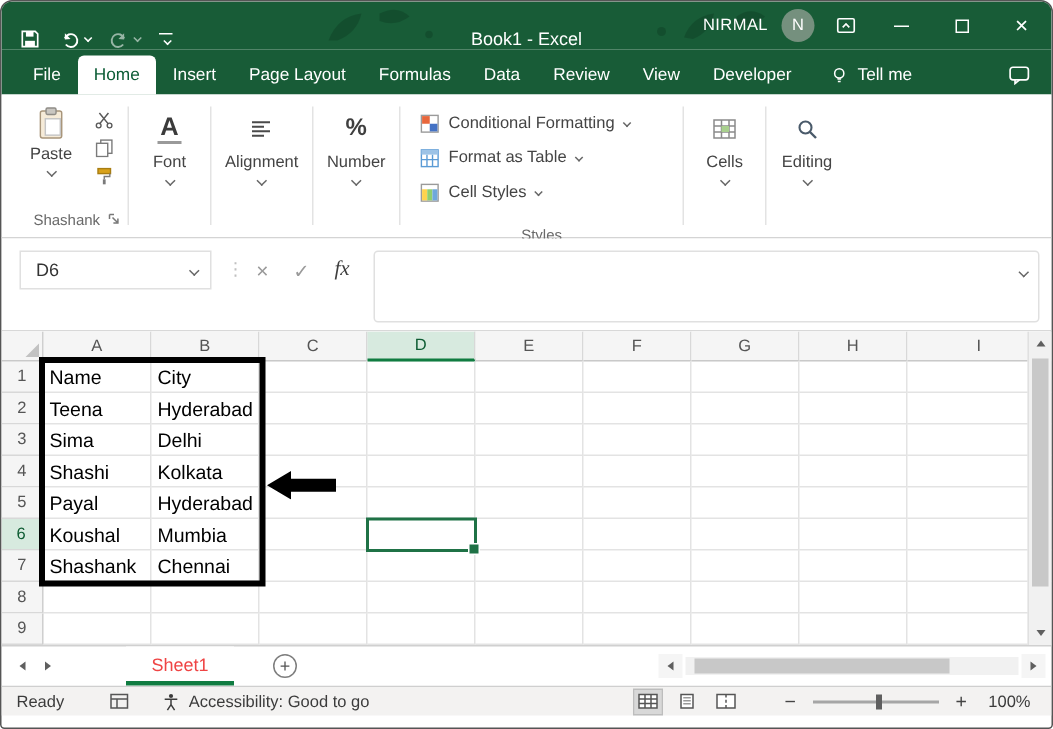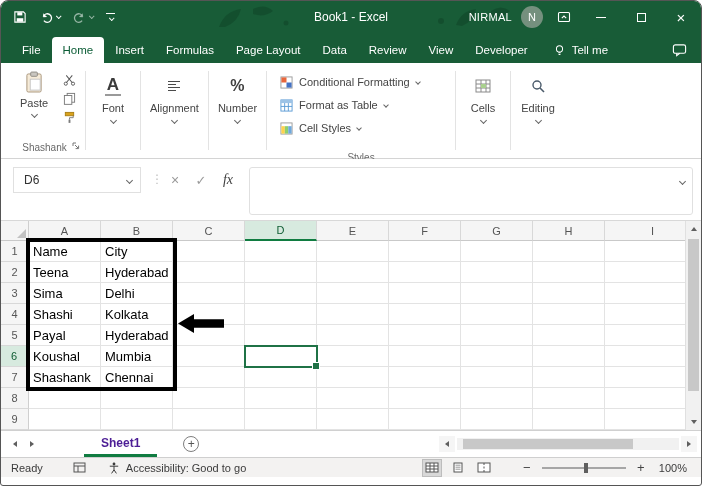--- a/index.html
+++ b/index.html
@@ -3,21 +3,21 @@
 <meta charset="utf-8">
 <style>
   * { margin:0; padding:0; box-sizing:border-box; }
   html,body { background:#fff; }
   body { font-family:"Liberation Sans", sans-serif; }
 
   .window{ width:702px; height:486px; border:1px solid #555; border-radius:8px 8px 3px 3px;
            overflow:hidden; background:#fff; position:relative; }
 
   
-  .titlebar{ height:32px; background:#185C37; color:#fff; display:flex; align-items:center; position:relative; }
+  .titlebar{ height:32px; background:#185C37; color:#fff; display:flex; align-items:flex-end; position:relative; }
   .tb-deco{ position:absolute; left:200px; top:0; height:32px; width:340px; pointer-events:none; opacity:.5; }
   .qat{ display:flex; align-items:center; gap:13px; padding-left:12px; position:relative; z-index:2; }
   .qbtn{ display:flex; align-items:center; gap:3px; }
   .qbtn.dim{ opacity:.55; }
   .qat-bar{ display:block; width:9px; border-top:1.3px solid #fff; margin-bottom:3px; }
   .chev-w{ display:inline-block; width:5px; height:5px; border-right:1.2px solid #fff; border-bottom:1.2px solid #fff; transform:rotate(45deg) translateY(-1px); }
   .chev-w.small{ width:4px; height:4px; }
   .wtitle{ position:absolute; left:50%; transform:translateX(-50%); font-size:12px; z-index:2; }
   .tbright{ margin-left:auto; display:flex; align-items:center; z-index:2; }
   .uname{ font-size:11px; margin-right:9px; letter-spacing:.3px; }
@@ -101,22 +101,22 @@
   .tri{ width:0; height:0; display:inline-block; }
   .tri.up{ border-left:3.5px solid transparent; border-right:3.5px solid transparent; border-bottom:4.5px solid #5f5f5f; }
   .tri.down{ border-left:3.5px solid transparent; border-right:3.5px solid transparent; border-top:4.5px solid #5f5f5f; }
   .tri.left{ border-top:3.5px solid transparent; border-bottom:3.5px solid transparent; border-right:4.5px solid #5f5f5f; }
   .tri.right{ border-top:3.5px solid transparent; border-bottom:3.5px solid transparent; border-left:4.5px solid #5f5f5f; }
 
   
   .sheetbar{ height:27px; background:#fff; border-top:1px solid #D0D0D0; display:flex; align-items:center; position:relative; }
   .sheetnav{ display:flex; gap:13px; padding-left:12px; align-items:center; }
   .sheet-spacer{ width:50px; }
-  .sheet-tab{ height:100%; display:flex; align-items:center; padding:0 17px; font-size:12px; font-weight:bold;
-              color:#4c1d95; border-bottom:3px solid #107C41; background:#fff; }
+  .sheet-tab{ height:100%; display:flex; align-items:center; padding:0 17px; font-size:12px; font-weight:normal;
+              color:#ef4444; border-bottom:3px solid #107C41; background:#fff; }
   .add-sheet{ margin-left:26px; width:16px; height:16px; border-radius:50%; border:1px solid #7e7e7e; color:#555;
               display:flex; align-items:center; justify-content:center; font-size:12px; line-height:1; }
   .hscroll{ margin-left:auto; margin-right:4px; display:flex; align-items:center; gap:2px; }
   .hs-btn{ width:16px; height:16px; display:flex; align-items:center; justify-content:center; background:#F5F5F5; }
   .hs-track{ width:222px; height:12px; background:#F1F1F1; position:relative; }
   .hs-thumb{ position:absolute; left:6px; top:1px; height:10px; width:170px; background:#C8C8C8; }
 
   
   .statusbar{ height:20px; background:#F3F2F1; border-top:1px solid #CFCFCF; display:flex; align-items:center;
               font-size:11px; color:#3b3b3b; padding:0 10px; }
@@ -199,22 +199,22 @@
           <span>×</span>
         </span>
     </div>
   </div>
 
   <div class="tabrow">
     <div style="display:flex;align-items:flex-end;">
         <div class="rtab">File</div>
         <div class="rtab active">Home</div>
         <div class="rtab">Insert</div>
+        <div class="rtab">Page Layout</div>
         <div class="rtab">Formulas</div>
-        <div class="rtab">Page Layout</div>
         <div class="rtab">Data</div>
         <div class="rtab">Review</div>
         <div class="rtab">View</div>
         <div class="rtab">Developer</div>
       </div>
     <div class="tellme">
       <svg width="13" height="13" viewBox="0 0 14 14">
           <circle cx="7" cy="5.3" r="3.3" fill="none" stroke="#fff" stroke-width="1.1"></circle>
           <path d="M5.7 9.4 h2.6 M6 11.2 h2" stroke="#fff" stroke-width="1.1"></path>
         </svg>

